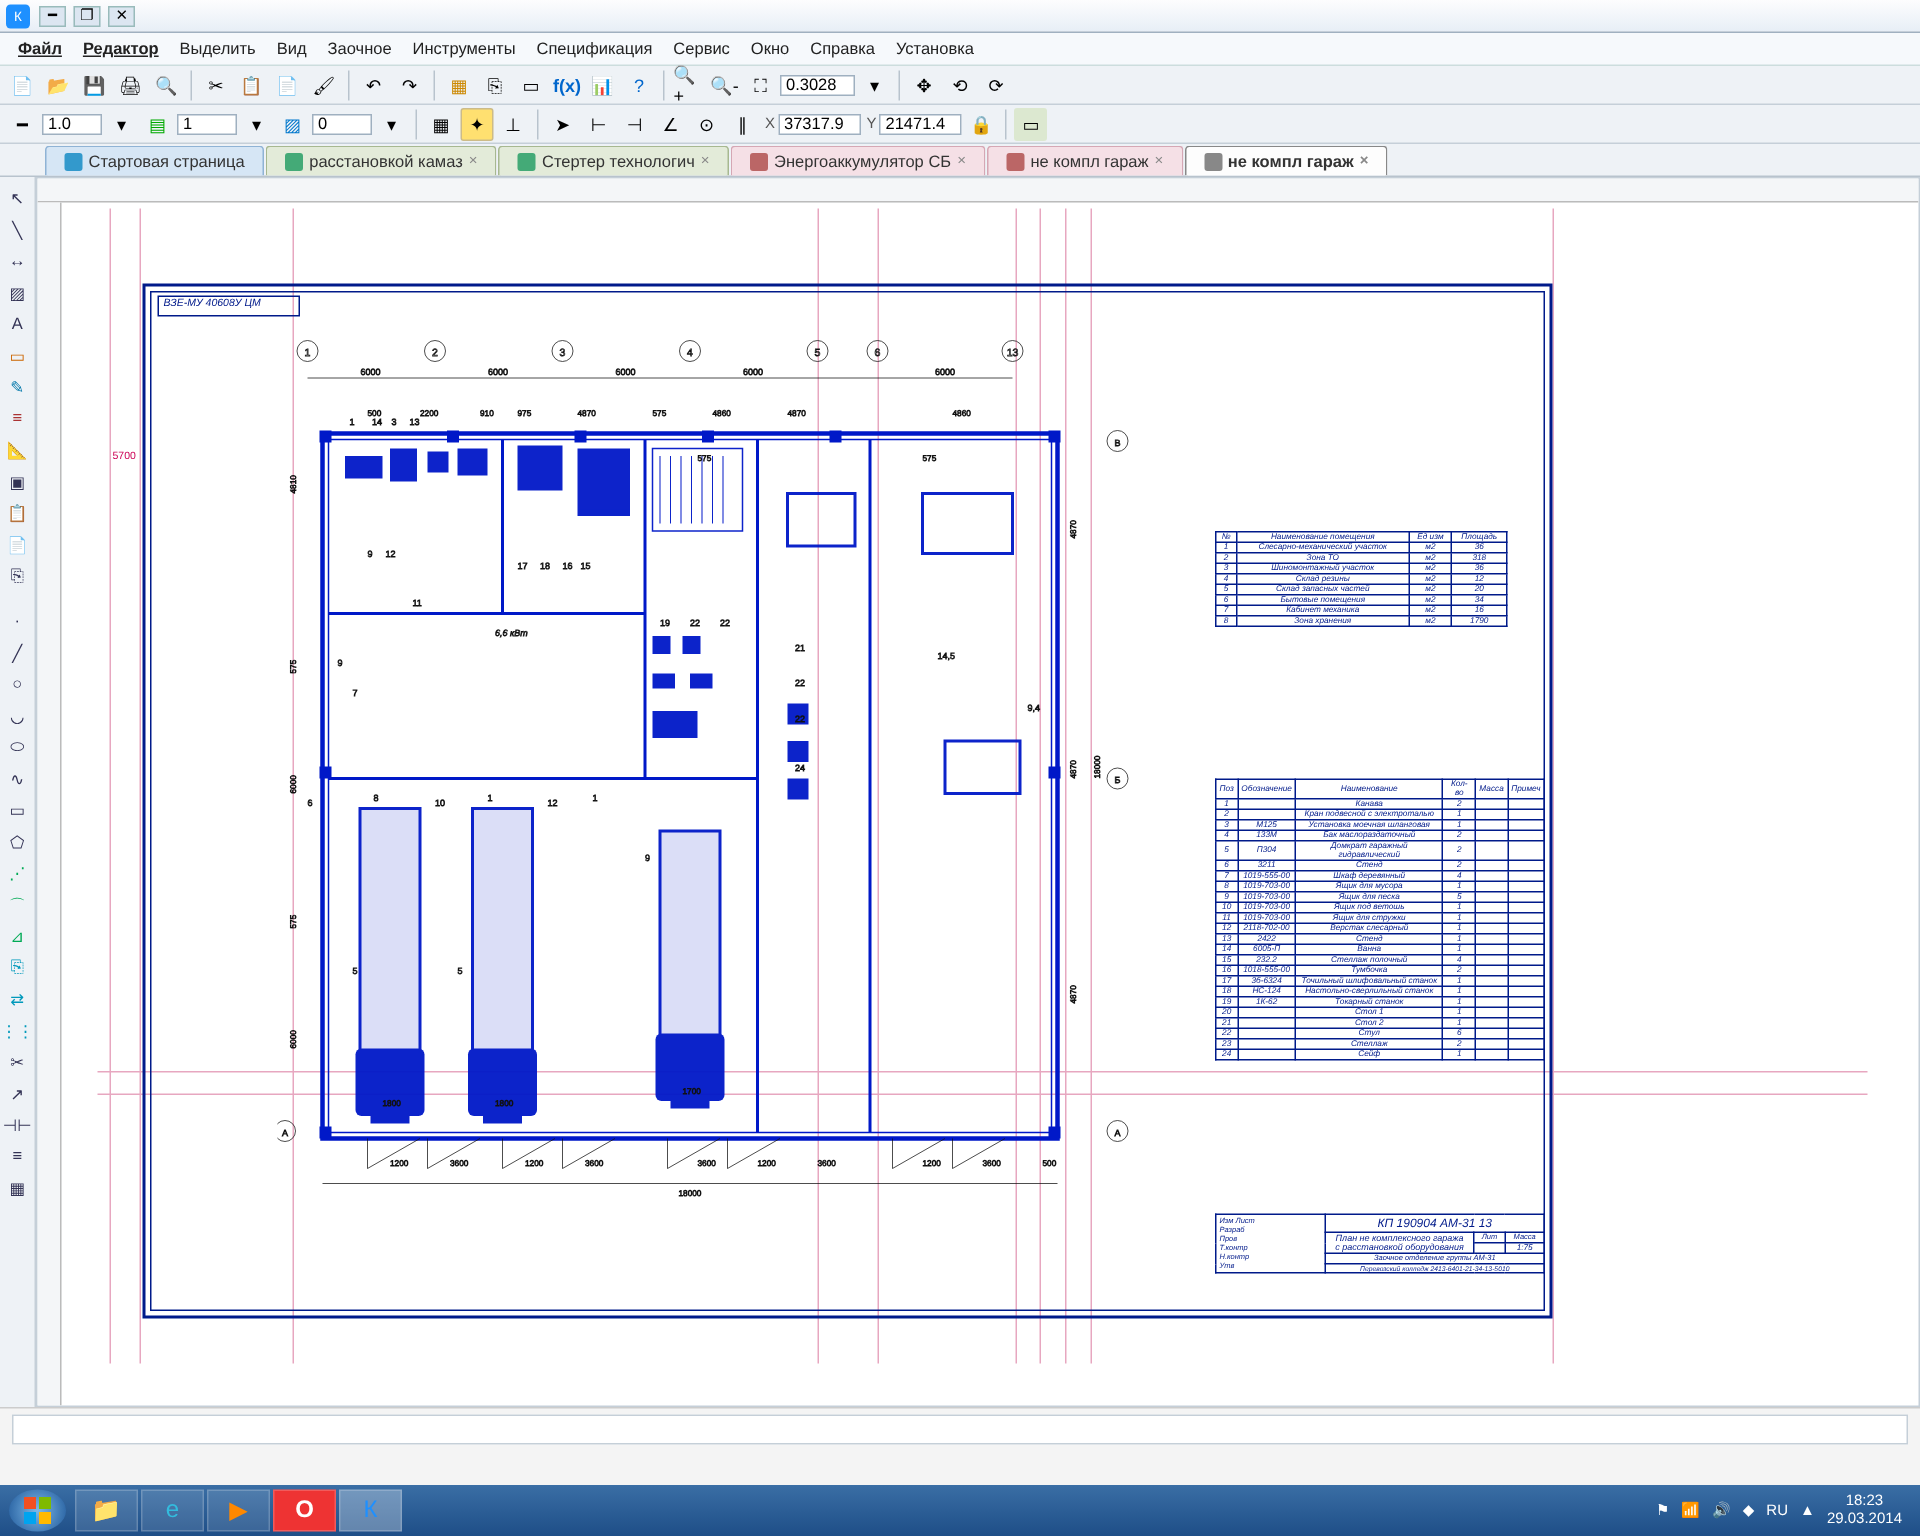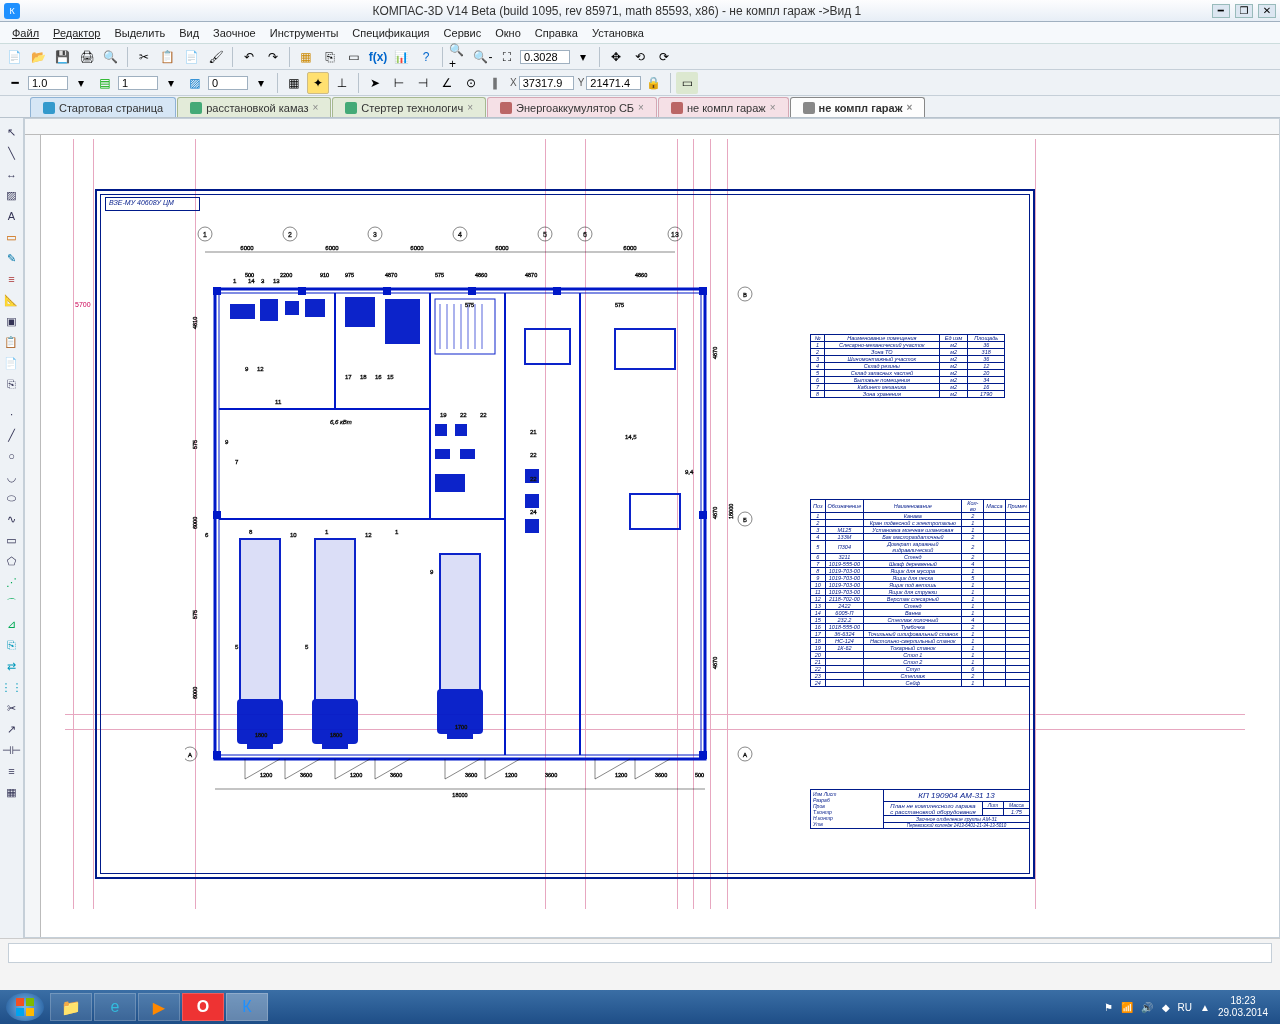--- a/index.html
+++ b/index.html
@@ -3,21 +3,21 @@
 <meta charset="utf-8">
 <style>
 * { margin:0; padding:0; box-sizing:border-box; font-family:Tahoma,Arial,sans-serif; }
 body { background:#f0f0f0; width:1280px; height:1024px; overflow:hidden; font-size:11px; }
 .titlebar { height:22px; background:linear-gradient(#fdfdfe,#e7eef6); display:flex; align-items:center; padding:0 4px; border-bottom:1px solid #a0b0c0; }
 .titlebar .logo { width:16px; height:16px; background:#1e90ff; border-radius:3px; margin-right:4px; display:inline-flex;align-items:center;justify-content:center;color:#fff;font-size:9px; }
 .titlebar .title { flex:1; text-align:center; color:#333; font-size:12px; }
 .titlebar .winbtns span { display:inline-block; width:18px; height:14px; margin-left:2px; background:#dce6f1; border:1px solid #9bb; text-align:center; line-height:12px; font-size:10px; cursor:pointer; }
 .menubar { height:22px; background:#f6f9fc; display:flex; align-items:center; padding:0 6px; gap:2px; border-bottom:1px solid #cdd; }
 .menubar span { padding:2px 6px; color:#222; cursor:pointer; }
-.menubar span u { text-decoration:underline; }
+.menubar span u { text-decoration:underline;font-weight:bold; }
 .toolbar { height:26px; background:#eef2f6; border-bottom:1px solid #c5cfd8; display:flex; align-items:center; padding:0 4px; gap:2px; }
 .toolbar .btn { width:22px; height:22px; border:1px solid transparent; display:inline-flex; align-items:center; justify-content:center; font-size:12px; cursor:pointer; border-radius:2px; }
 .toolbar .sep { width:1px; height:20px; background:#b8c3cd; margin:0 3px; }
 .toolbar input[type=text] { height:14px; font-size:11px; border:1px solid #9fb0c0; padding:0 3px; background:#fff; }
 .tabs { height:22px; background:#eef2f6; display:flex; align-items:flex-end; padding:0 30px 0 30px; gap:0; border-bottom:1px solid #b8c3cd; }
 .tab { height:20px; padding:0 12px; display:flex; align-items:center; gap:4px; background:#e3ebd9; border:1px solid #a7b890; border-bottom:none; font-size:11px; color:#333; cursor:pointer; border-radius:3px 3px 0 0; margin-right:1px; }
 .tab.blue { background:#d6e6f5; border-color:#8fb3d5; }
 .tab.pink { background:#f5e0e6; border-color:#d5a7b4; }
 .tab.active { background:#fdfdfd; border-color:#888; font-weight:bold; }
 .tab .ticon { width:12px; height:12px; background:#4a7; border-radius:2px; }
@@ -28,41 +28,40 @@
 .canvas { flex:1; background:#fff; position:relative; overflow:hidden; border:1px solid #c5cfd8; }
 .rulerH { position:absolute; top:0; left:0; right:0; height:16px; background:#f4f6f8; border-bottom:1px solid #bbb; }
 .rulerV { position:absolute; top:16px; left:0; bottom:0; width:16px; background:#f4f6f8; border-right:1px solid #bbb; }
 .sheet { position:absolute; top:20px; left:40px; width:1180px; height:770px; }
 .pink-line-v { position:absolute; top:0; bottom:0; width:1px; background:#e7a7c0; }
 .pink-line-h { position:absolute; left:0; right:0; height:1px; background:#e7a7c0; }
 .frame { position:absolute; border:2px solid #001a8a; }
 .drawing { position:absolute; }
 .bldg { stroke:#0018c8; fill:none; }
 .thin { stroke:#111; stroke-width:0.5; fill:none; }
-.tbl { position:absolute; font-size:5.5px; color:#001a8a; }
+.tbl { position:absolute; font-size:5.5px; color:#001a8a;margin-top:20px; }
 .tbl table { border-collapse:collapse; }
 .tbl td { border:0.5px solid #001a8a; padding:0 2px; text-align:center; font-style:italic; }
 .statusrow { height:58px; background:#f4f4f4; border-top:1px solid #ccc; padding:4px 8px; }
 .statusrow .box { width:100%; height:20px; background:#fff; border:1px solid #c5cfd8; }
 .statusbar { height:20px; background:#f0f0f0; border-top:1px solid #ccc; font-size:11px; color:#333; padding:2px 8px; }
 .taskbar { position:absolute; bottom:0; left:0; right:0; height:34px; background:linear-gradient(#3a6ea5,#1e4e87); display:flex; align-items:center; padding:0 6px; }
 .taskbar .start { width:38px; height:28px; background:radial-gradient(circle,#7db9e8,#1e5799); border-radius:50%; margin-right:6px; display:flex;align-items:center;justify-content:center; }
 .taskbar .start svg{width:20px;height:20px;}
 .taskbar .tbtn { width:42px; height:28px; margin-right:2px; background:rgba(255,255,255,0.12); border:1px solid rgba(255,255,255,0.2); display:flex; align-items:center; justify-content:center; font-size:16px; }
 .taskbar .tbtn.active { background:rgba(255,255,255,0.3); }
 .taskbar .tray { margin-left:auto; color:#fff; font-size:10px; display:flex; align-items:center; gap:8px; padding-right:6px; }
 .taskbar .clock { text-align:center; line-height:12px; }
 .coord-pink { position:absolute; font-size:7px; color:#c05; }
 </style>
 </head>
 <body>
 
 <div class="titlebar">
   <span class="logo">К</span>
-  <span class="title">КОМПАС-3D V14 Beta (build 1095, rev 85971, math 85593, x86) - не компл гараж -&gt;Вид 1</span>
   <span class="winbtns">
     <span>━</span>
     <span>❐</span>
     <span>✕</span>
   </span>
 </div>
 
 <div class="menubar">
   <span><u>Файл</u></span>
   <span><u>Редактор</u></span>

